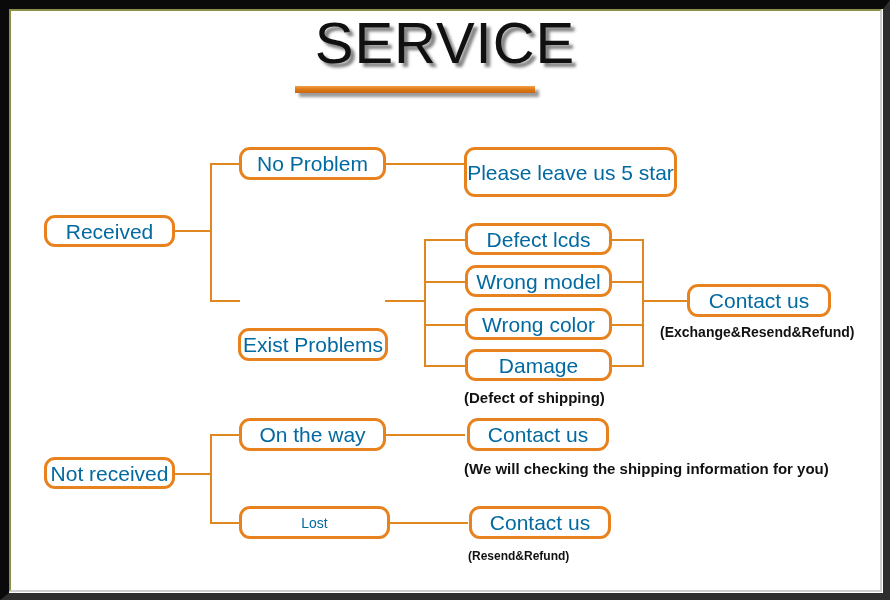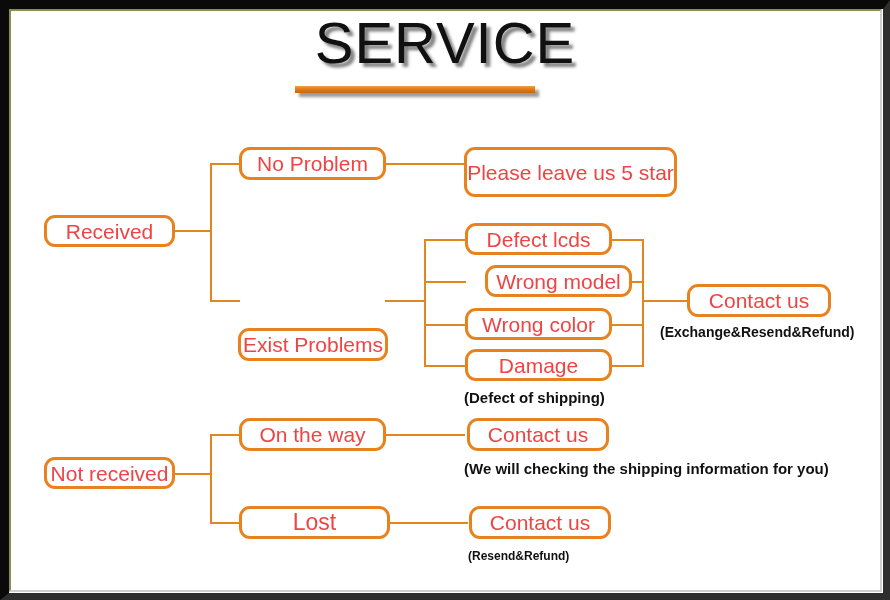--- a/index.html
+++ b/index.html
@@ -90,21 +90,21 @@
   
   .node {
     position: absolute;
     box-sizing: border-box;
     background: #ffffff;
     border: 3px solid #e8821e;
     border-radius: 11px;
     display: flex;
     align-items: center;
     justify-content: center;
-    color: #ef4444;
+    color: #0369a1;
     font-family: "Liberation Sans", sans-serif;
     font-weight: 400;
     white-space: nowrap;
     z-index: 10;
     line-height: 1;
   }
 
   
   .note {
     position: absolute;
@@ -168,21 +168,21 @@
   </div>
 
   <div class="node" style="left:238px; top:284px; width:150px; height:33px; font-size:21px;margin-top:44px;">
     <span>Exist Problems</span>
   </div>
 
   <div class="node" style="left:465px; top:223px; width:147px; height:32px; font-size:21px;">
     <span>Defect lcds</span>
   </div>
 
-  <div class="node" style="left:465px; top:265px; width:147px; height:32px; font-size:21px;margin-left:20px;">
+  <div class="node" style="left:465px; top:265px; width:147px; height:32px; font-size:21px;">
     <span>Wrong model</span>
   </div>
 
   <div class="node" style="left:465px; top:308px; width:147px; height:32px; font-size:21px;">
     <span>Wrong color</span>
   </div>
 
   <div class="node" style="left:465px; top:349px; width:147px; height:32px; font-size:21px;">
     <span>Damage</span>
   </div>
@@ -196,21 +196,21 @@
   </div>
 
   <div class="node" style="left:239px; top:418px; width:147px; height:33px; font-size:21px;">
     <span>On the way</span>
   </div>
 
   <div class="node" style="left:467px; top:418px; width:142px; height:33px; font-size:21px;">
     <span>Contact us</span>
   </div>
 
-  <div class="node" style="left:239px; top:506px; width:151px; height:33px; font-size:23px;">
+  <div class="node" style="left:239px; top:506px; width:151px; height:33px; font-size:14px;">
     <span>Lost</span>
   </div>
 
   <div class="node" style="left:469px; top:506px; width:142px; height:33px; font-size:21px;">
     <span>Contact us</span>
   </div>
 
   <div class="note" style="left:464px; top:390px; font-size:15px;">(Defect of shipping)</div>
 
   <div class="note" style="left:660px; top:325px; font-size:14px;">(Exchange&amp;Resend&amp;Refund)</div>

